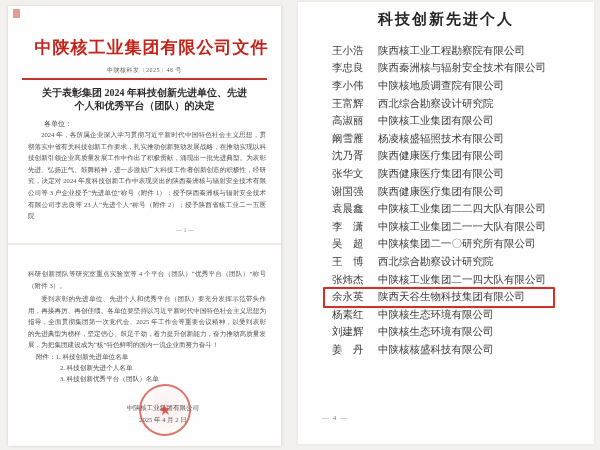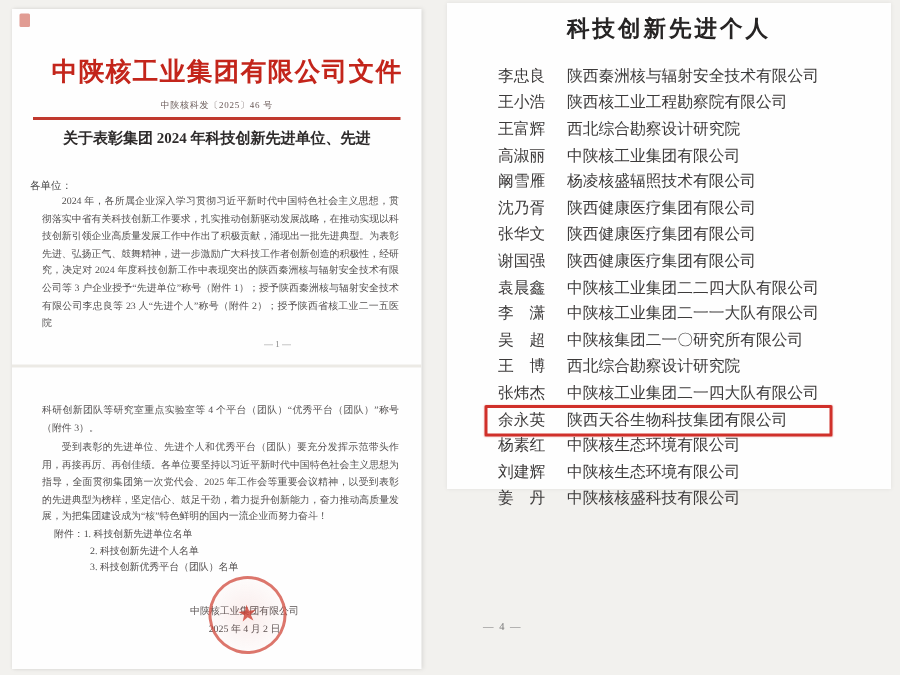--- a/index.html
+++ b/index.html
@@ -15,41 +15,41 @@
     box-shadow:1px 0 3px rgba(0,0,0,.10), -1px 0 2px rgba(0,0,0,.05);}
   .corner-mark{position:absolute;left:5px;top:3px;width:7px;height:9px;
     background:#c94a3a;opacity:.55;border-radius:1px;}
   .red-header{position:absolute;top:30px;left:0;right:0;text-align:center;
     color:#c3251b;font-weight:bold;font-size:17px;letter-spacing:1px;white-space:nowrap;margin-left:14px;}
   .doc-number{position:absolute;top:60px;left:0;right:0;text-align:center;
     font-size:6px;color:#6a5a58;letter-spacing:.5px;}
   .red-line{position:absolute;top:72px;left:14px;right:14px;height:1.5px;background:#c0392e;}
   .doc-title{position:absolute;top:81px;left:18px;right:18px;text-align:center;
     font-weight:bold;font-size:10px;line-height:12.5px;color:#2e2b2b;}
-  .salutation{position:absolute;top:113px;left:12px;font-size:7px;color:#4a4a4a;}
+  .salutation{position:absolute;top:113px;left:36px;font-size:7px;color:#4a4a4a;}
   .body-text{position:absolute;left:20px;right:15px;font-size:6.6px;line-height:11.6px;
     text-align:justify;color:#535050;filter:blur(.22px);}
   .body-1{top:123px;text-indent:2em;}
   .pageno-1{position:absolute;top:221px;left:168px;font-size:6px;color:#8a8a8a;}
   .page-split{position:absolute;top:237px;left:0;right:0;height:2px;background:#eceae5;}
   .body-2a{top:262px;}
   .body-2b{top:287px;text-indent:2em;}
   .attachments{position:absolute;top:345px;left:28px;font-size:6.6px;line-height:11px;color:#4e4b4b;}
   .attachments .att-line{display:block;}
   .attachments .att-indent{padding-left:24px;}
   .sign-block{position:absolute;top:396px;left:95px;width:120px;text-align:center;
     font-size:6.6px;line-height:12px;color:#5a5454;}
   .seal{position:absolute;top:378px;left:131px;width:48px;height:48px;border-radius:50%;
     border:2.5px solid rgba(208,73,60,.75);
     background:radial-gradient(rgba(216,84,72,.10),rgba(216,84,72,.02) 70%);
     display:flex;align-items:center;justify-content:center;pointer-events:none;
     transform:rotate(-6deg);}
   .seal-star{color:rgba(205,62,50,.8);font-size:15px;line-height:1;}
   
-  .right-page{left:298px;top:2px;width:296px;height:324px;
+  .right-page{left:298px;top:2px;width:296px;height:442px;
     box-shadow:0 0 3px rgba(0,0,0,.07);}
   .list-title{position:absolute;top:8px;left:0;right:0;text-align:center;
     font-weight:bold;font-size:15px;letter-spacing:2px;color:#262424;}
   .award-list{position:absolute;top:40px;left:20px;width:262px;}
   .row{height:17.6px;display:flex;align-items:center;padding-left:14px;
     font-size:10.5px;color:#3c3a3a;position:relative;}
   .name{display:inline-block;width:46px;white-space:pre;flex:0 0 46px;}
   .company{white-space:nowrap;}
   .row.hl::before{content:"";position:absolute;left:5px;top:-1px;width:228px;height:17px;
     border:2.5px solid #d0302a;border-radius:1px;box-shadow:0 0 1px rgba(208,48,42,.4);}
@@ -62,20 +62,21 @@
   <div class="corner-mark"></div>
 
   <div class="red-header">中陕核工业集团有限公司文件</div>
 
   <div class="doc-number">中陕核科发〔2025〕46 号</div>
 
   <div class="red-line"></div>
 
   <div class="doc-title">
     <span>关于表彰集团 2024 年科技创新先进单位、先进</span><br>
+    <span>个人和优秀平台（团队）的决定</span>
   </div>
 
   <div class="salutation">各单位：</div>
 
   <div class="body-text body-1">2024 年，各所属企业深入学习贯彻习近平新时代中国特色社会主义思想，贯彻落实中省有关科技创新工作要求，扎实推动创新驱动发展战略，在推动实现以科技创新引领企业高质量发展工作中作出了积极贡献，涌现出一批先进典型。为表彰先进、弘扬正气、鼓舞精神，进一步激励广大科技工作者创新创造的积极性，经研究，决定对 2024 年度科技创新工作中表现突出的陕西秦洲核与辐射安全技术有限公司等 3 户企业授予“先进单位”称号（附件 1）；授予陕西秦洲核与辐射安全技术有限公司李忠良等 23 人“先进个人”称号（附件 2）；授予陕西省核工业二一五医院</div>
 
   <div class="pageno-1">— 1 —</div>
 
   <div class="page-split"></div>
 
@@ -97,26 +98,30 @@
   <div class="seal">
     <span class="seal-star">★</span>
   </div>
 </div>
 
 <div class="page right-page">
   <div class="list-title">科技创新先进个人</div>
 
   <div class="award-list">
       <div class="row">
+        <span class="name">王小浩</span>
+        <span class="company">陕西核工业工程勘察院有限公司</span>
+      </div>
+      <div class="row">
         <span class="name">李忠良</span>
         <span class="company">陕西秦洲核与辐射安全技术有限公司</span>
       </div>
       <div class="row">
-        <span class="name">王小浩</span>
-        <span class="company">陕西核工业工程勘察院有限公司</span>
+        <span class="name">李小伟</span>
+        <span class="company">中陕核地质调查院有限公司</span>
       </div>
       <div class="row">
         <span class="name">王富辉</span>
         <span class="company">西北综合勘察设计研究院</span>
       </div>
       <div class="row">
         <span class="name">高淑丽</span>
         <span class="company">中陕核工业集团有限公司</span>
       </div>
       <div class="row">

